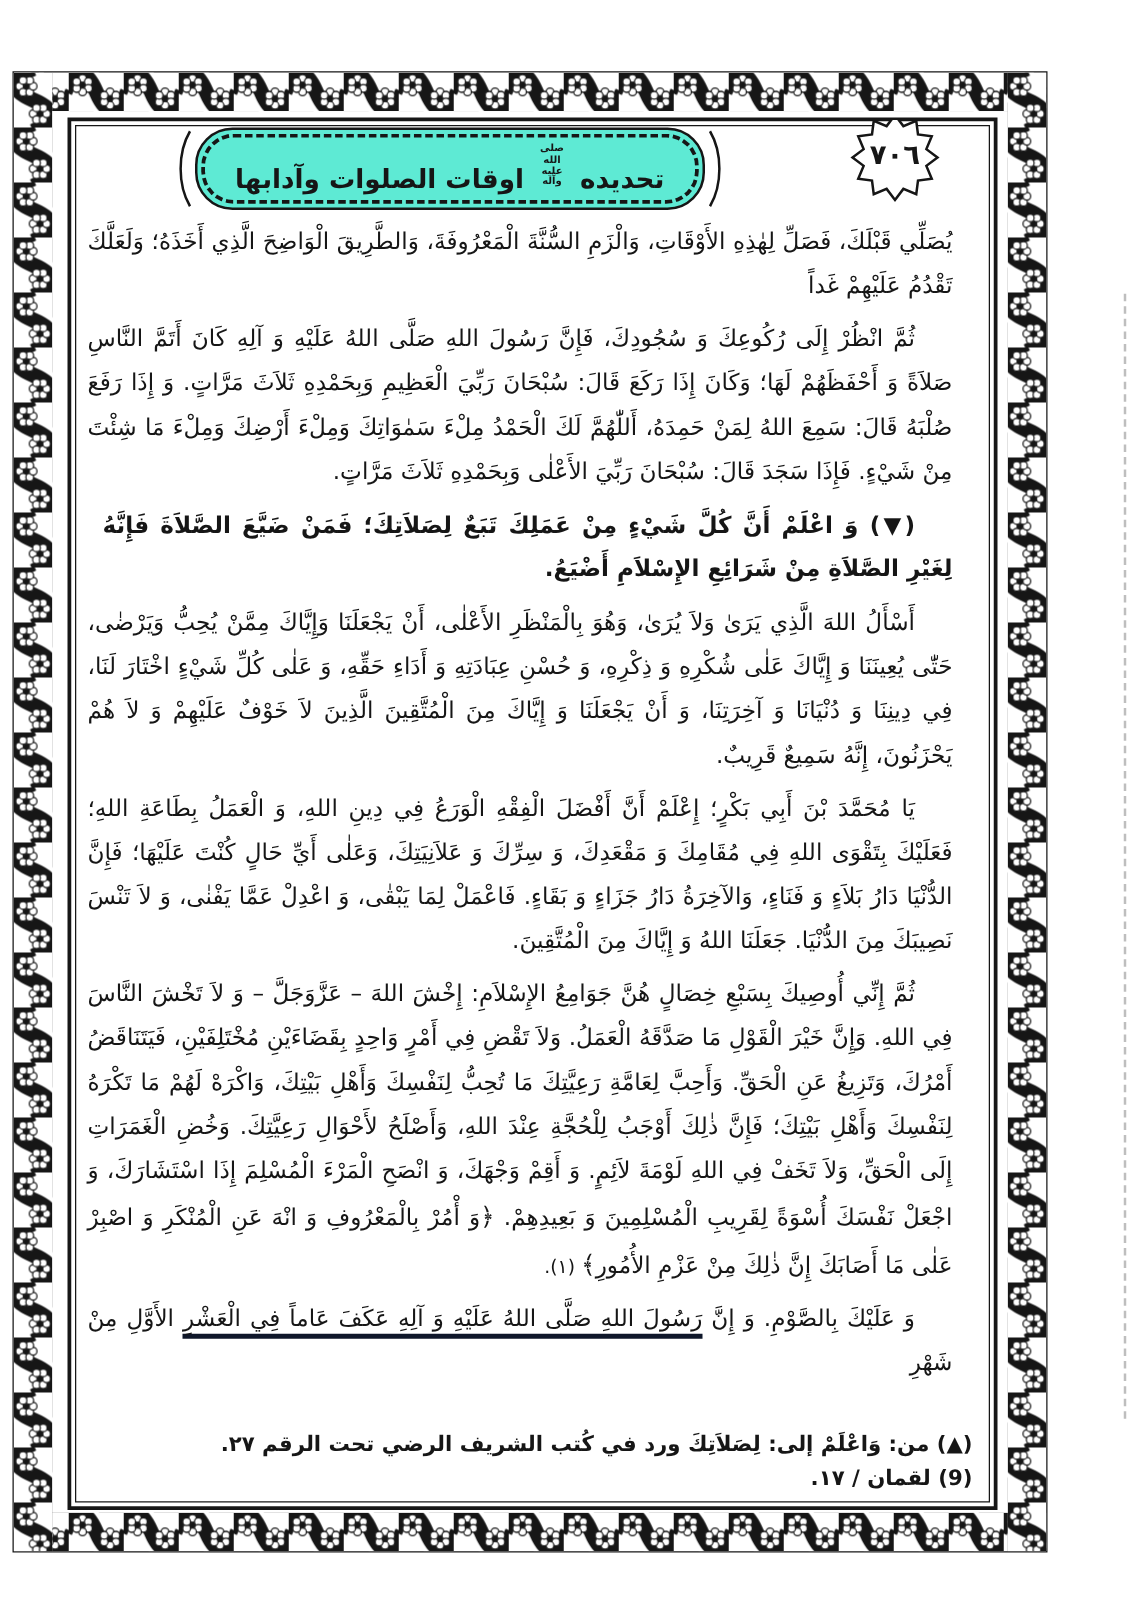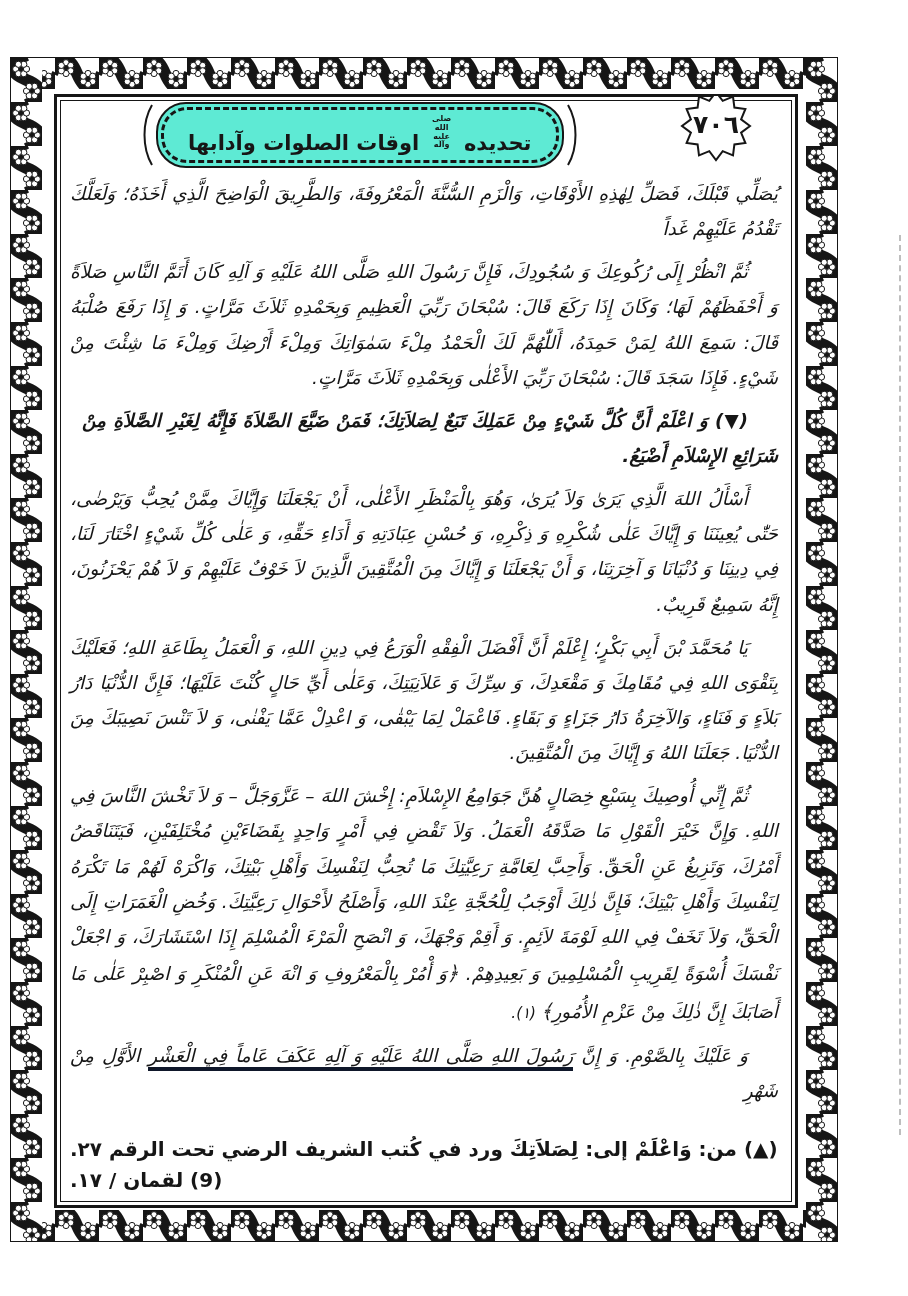--- a/index.html
+++ b/index.html
@@ -36,39 +36,39 @@
   }
   .salawat{
     display:inline-block;width:30px;font-size:8px;line-height:1.1;
     text-align:center;vertical-align:3px;font-weight:bold;white-space:normal;
   }
   .cart-paren{margin:0 2px;display:block;}
   
   .medallion{position:absolute;left:622px;top:-6px;width:72px;height:72px;}
   .page-num{
     position:absolute;inset:0;display:flex;align-items:center;justify-content:center;
-    font-size:25px;font-weight:bold;padding-bottom:4px;
+    font-size:22px;font-weight:bold;padding-bottom:4px;
   }
   
   .bodytext{
     direction:rtl;text-align:justify;
     font-size:18.5px;line-height:1.9;
-    padding:2px 16px 0 12px;height:952px;overflow:hidden;font-style:italic;
+    padding:2px 32px 0 12px;height:952px;overflow:hidden;
   }
   .bodytext p{margin:0 0 8px 0;text-indent:30px;}
   .bodytext p.cont{text-indent:0;}
   .bodytext p.b{font-weight:bold;margin-left:12px;}
   .underlined{border-bottom:4px solid #0f172a;padding-bottom:1px;}
   .qmark{font-size:20px;}
   .fnref{font-size:15px;}
   
   .footnotes{
     position:absolute;left:12px;right:16px;bottom:8px;
-    direction:rtl;text-align:left;
-    font-size:20px;font-weight:bold;line-height:1.55;
+    direction:rtl;text-align:right;
+    font-size:17px;font-weight:bold;line-height:1.55;
   }
   .fn{margin:0;}
   
   .scan-edge{
     position:absolute;left:899px;top:235px;height:900px;width:0;
     border-left:2px dashed #8a8a8a;opacity:.55;
   }
 </style>
 </head>
 <body>

